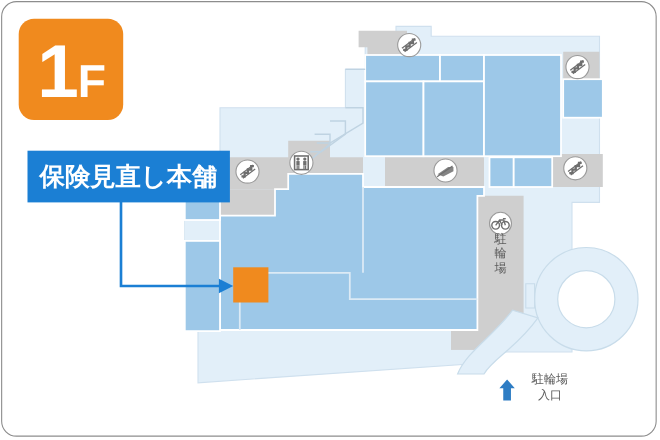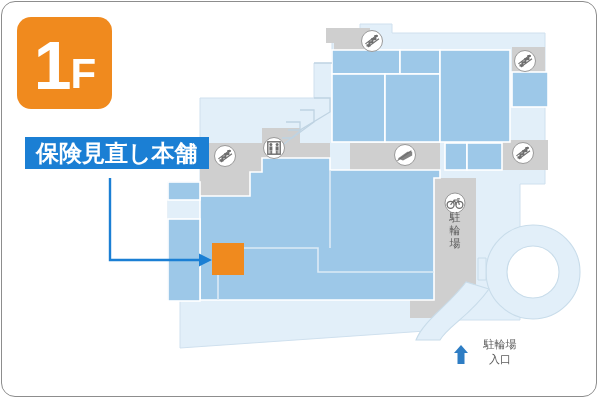--- a/index.html
+++ b/index.html
@@ -57,21 +57,21 @@
     font-weight: bold;
     position: relative;
     top: 11px;
     left: 1px;
   }
   
   #store-label {
     position: absolute;
     left: 25px;
     top: 137px;
-    height: 32px;
+    height: 47px;
     padding: 0 11px;
     background: #1B7FD4;
     color: #ffffff;
     font-size: 23px;
     font-weight: bold;
     letter-spacing: 0px;
     display: flex;
     align-items: center;
     justify-content: center;
     white-space: nowrap;

